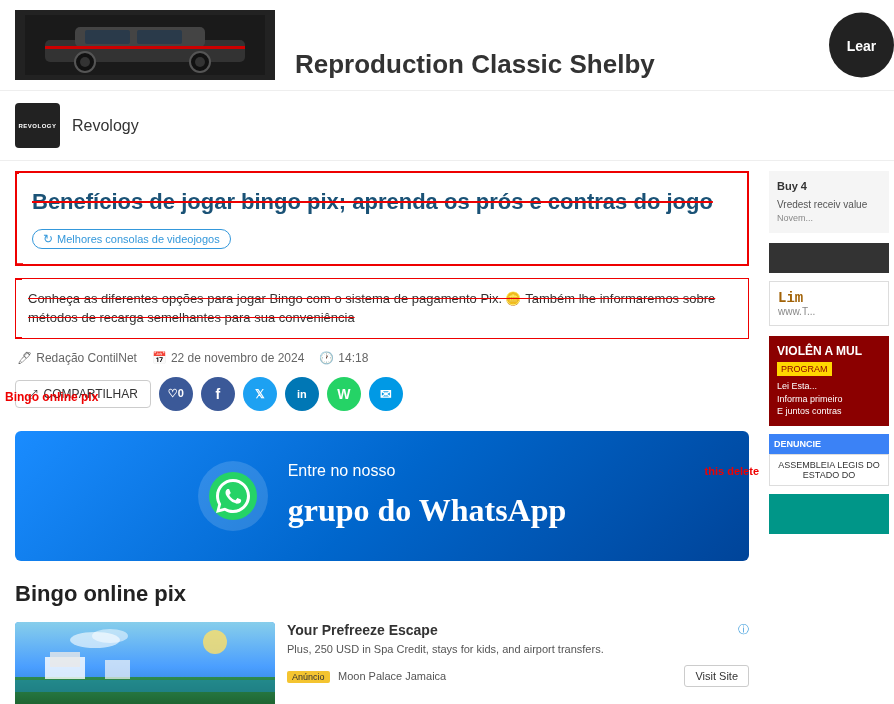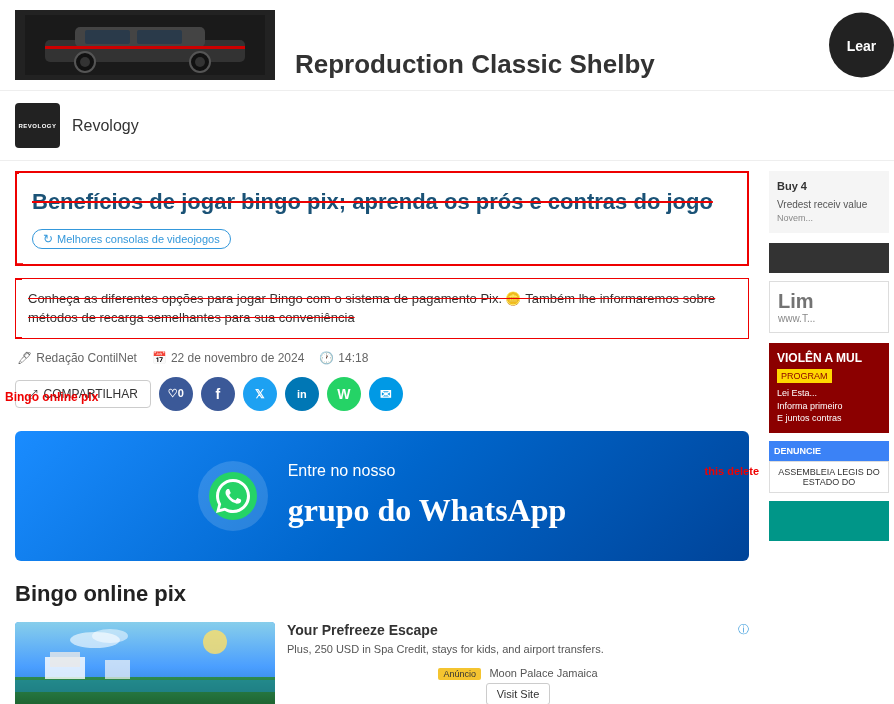--- a/index.html
+++ b/index.html
@@ -333,23 +333,24 @@
       font-weight: bold;
       color: #333;
       margin-bottom: 4px;
     }
     .lim-box {
       border: 1px solid #ddd;
       padding: 8px;
       margin-bottom: 10px;
     }
     .lim-title {
-      font-size: 20px;
-      font-weight: bold;
-      color: #737373;
+      font-size: 14px;
+      font-weight: bold;
+      color: #a16207;
+      font-family: Liberation Mono, monospace;
     }
     .lim-url {
       font-size: 10px;
       color: #888;
     }
     .violence-box {
       background: #8b0000;
       color: #fff;
       padding: 8px;
       margin-bottom: 8px;
@@ -546,21 +547,21 @@
 
             <rect y="58" width="260" height="12" fill="#1a8ccc" opacity="0.5"></rect>
           </svg>
         </div>
         <div class="ad-content">
           <div style="display:flex; justify-content:space-between; align-items:start;">
             <div class="ad-title">Your Prefreeze Escape</div>
             <span class="ad-info-icon">ⓘ</span>
           </div>
           <div class="ad-subtitle">Plus, 250 USD in Spa Credit, stays for kids, and airport transfers.</div>
-          <div style="display:flex; justify-content:flex-end; align-items:center;flex-direction:column;">
+          <div style="display:flex; justify-content:space-between; align-items:center;">
             <div>
               <span class="ad-tag">Anúncio</span>
               <span class="ad-source">Moon Palace Jamaica</span>
             </div>
             <button class="ad-visit-btn">Visit Site</button>
           </div>
         </div>
       </div>
 
     </div>

